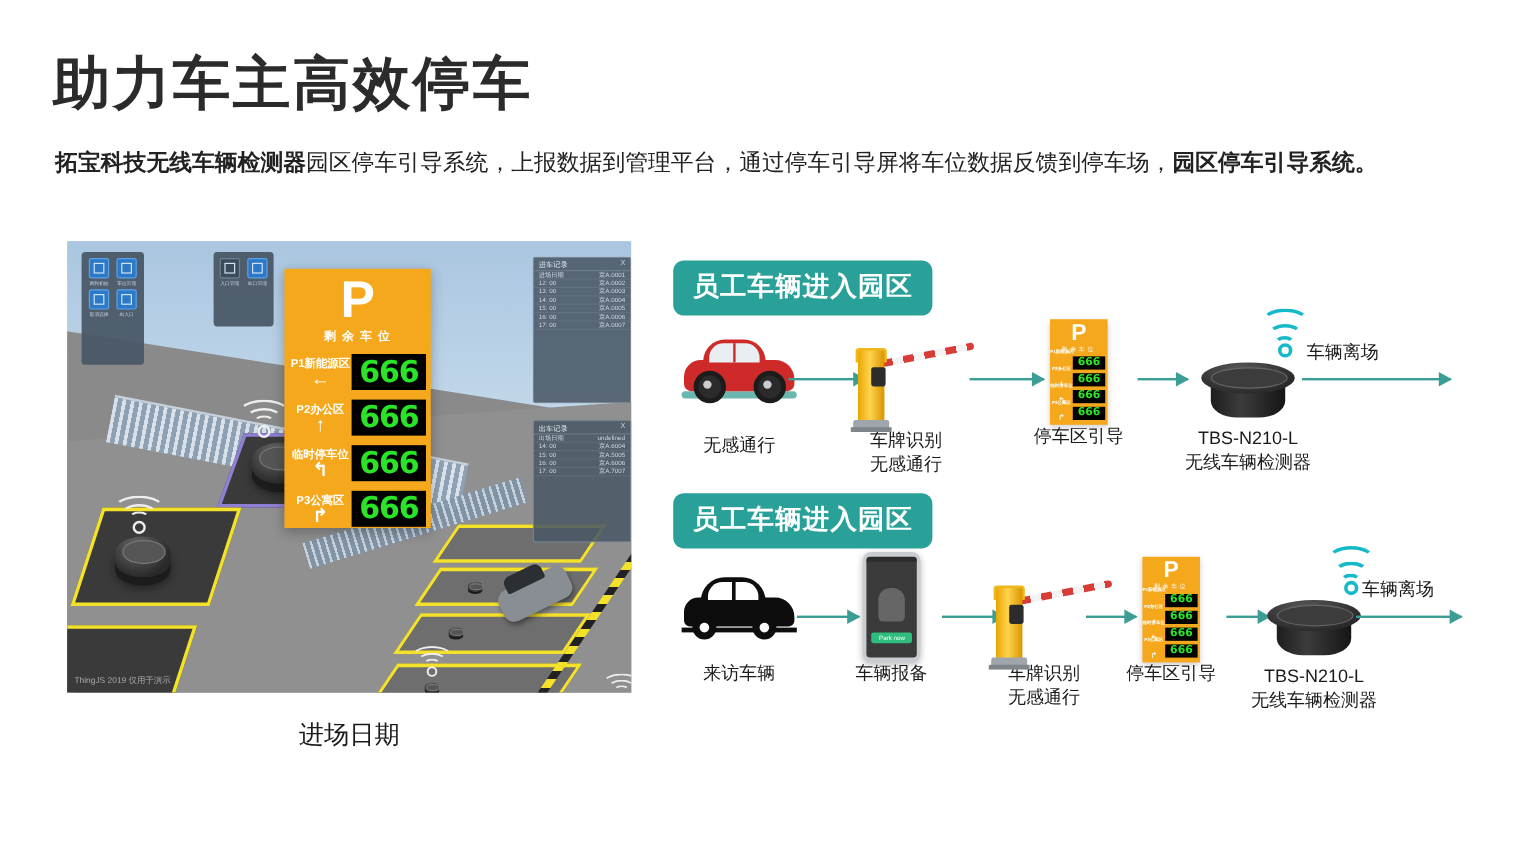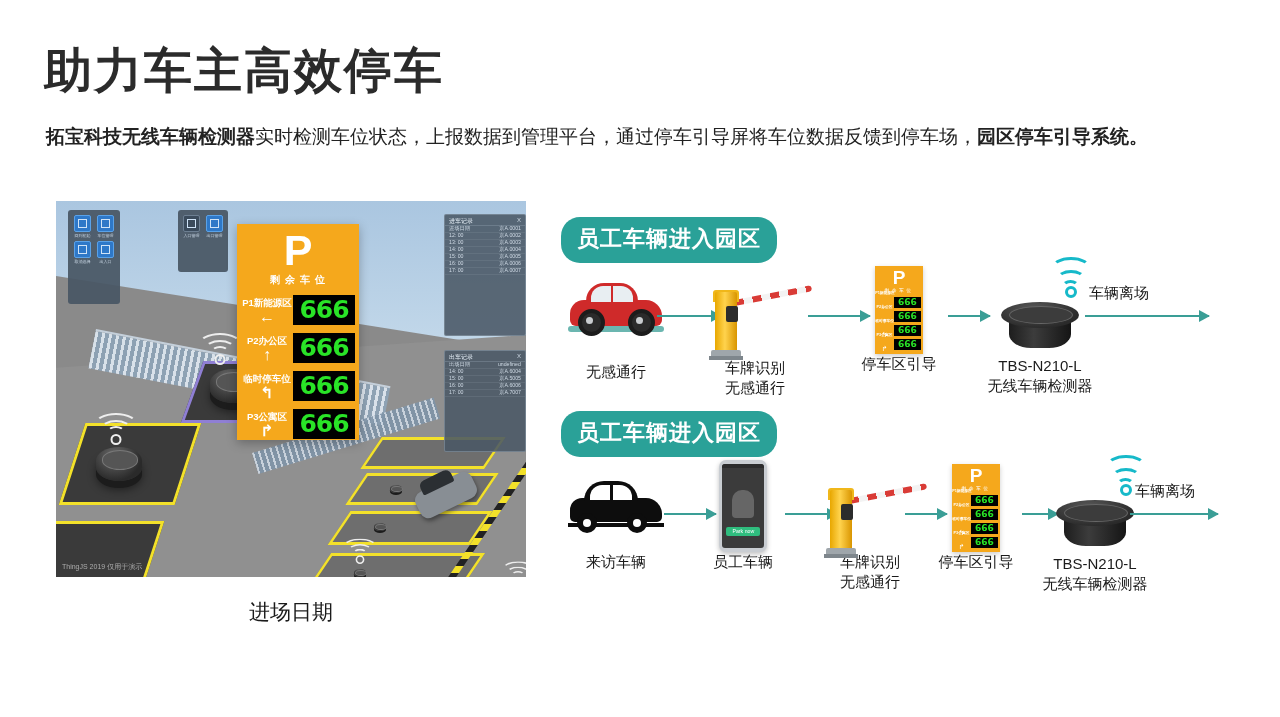--- a/index.html
+++ b/index.html
@@ -114,21 +114,21 @@
   .sign-num{flex:1;background:#000;color:#29e427;font-size:25px;font-weight:bold;
     text-align:center;line-height:30px;height:30px;letter-spacing:-1px;
     font-family:"DejaVu Sans",sans-serif;}
   .wm{position:absolute;left:6px;bottom:5px;font-size:7px;color:#bfbfbf;opacity:.85;}
 
   #scene-caption{position:absolute;left:56px;top:598px;width:470px;text-align:center;
     font-size:21px;color:#1b1b1b;}
 
   
   .badge{position:absolute;background:#2aa198;color:#fff;font-weight:bold;
-    font-size:22px;border-radius:19px;padding:7px 16px 9px;letter-spacing:1px;}
+    font-size:22px;border-radius:9px;padding:7px 16px 9px;letter-spacing:1px;}
   #badge-1{left:561px;top:217px;}
   #badge-2{left:561px;top:411px;}
 
   .flow-node{position:absolute;text-align:center;}
   .flow-label{font-size:15px;color:#1b1b1b;line-height:1.35;white-space:nowrap;}
   .flow-art{position:relative;height:86px;}
 
   .arrow{position:absolute;height:2px;background:#3a9e96;}
   .arrow:after{content:"";position:absolute;right:-1px;top:-5px;width:0;height:0;
     border-left:11px solid #3a9e96;border-top:6px solid transparent;
@@ -227,21 +227,21 @@
     width:8px;height:8px;border-radius:50%;background:#fff;}
   .car-blk .base{position:absolute;left:2px;bottom:7px;width:96px;height:4px;background:#0d0d0d;}
 
   .exit-label{position:absolute;font-size:15px;color:#1b1b1b;white-space:nowrap;}
 </style>
 </head>
 <body>
 
 <div id="page-title">助力车主高效停车</div>
 
-<div id="subtitle"><b>拓宝科技无线车辆检测器</b><span>实时检测车位状态，上报数据到管理平台，通过停车引导屏将车位数据反馈到停车场，</span><b>园区停车引导系统。</b></div>
+<div id="subtitle"><b>拓宝科技无线车辆检测器</b><span>园区停车引导系统，上报数据到管理平台，通过停车引导屏将车位数据反馈到停车场，</span><b>园区停车引导系统。</b></div>
 
 <div id="scene">
   <div class="sky"></div>
   <div class="ground"></div>
   <div class="ground2"></div>
   <div class="fence"></div>
   <div class="fence2"></div>
 
   <div class="bay" style="left:315px;top:236px;width:118px;height:26px;"></div>
   <div class="bay" style="left:300px;top:272px;width:126px;height:26px;"></div>
@@ -529,21 +529,21 @@
     <div class="phone">
       <div class="phone-screen">
         <div class="phone-bar"></div>
         <div class="phone-car"></div>
         <div class="phone-btn">
           <span>Park now</span>
         </div>
       </div>
     </div>
   </div>
-  <div class="flow-label">员工车辆</div>
+  <div class="flow-label">车辆报备</div>
 </div>
 <div class="arrow" style="left:785px;top:513px;width:52px;"></div>
 
 <div class="flow-node" style="left:820px;top:470px;width:100px;">
   <div class="flow-art" style="height:82px;">
     <div class="gate">
       <div class="gate-arm"></div>
         <div class="gate-head"></div>
         <div class="gate-post"></div>
       <div class="gate-screen"></div>

